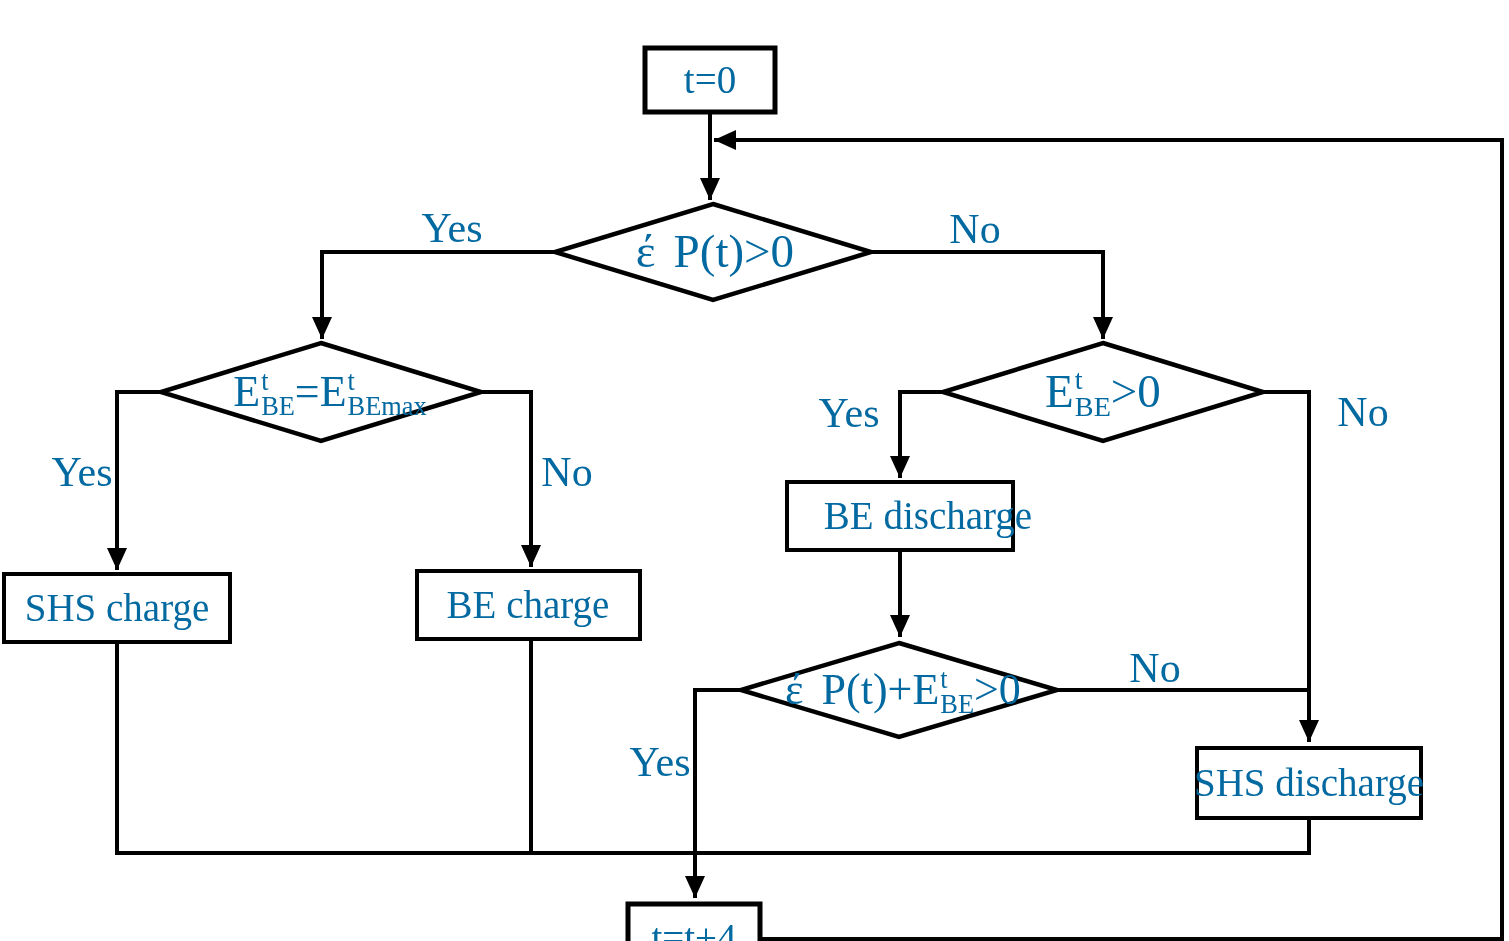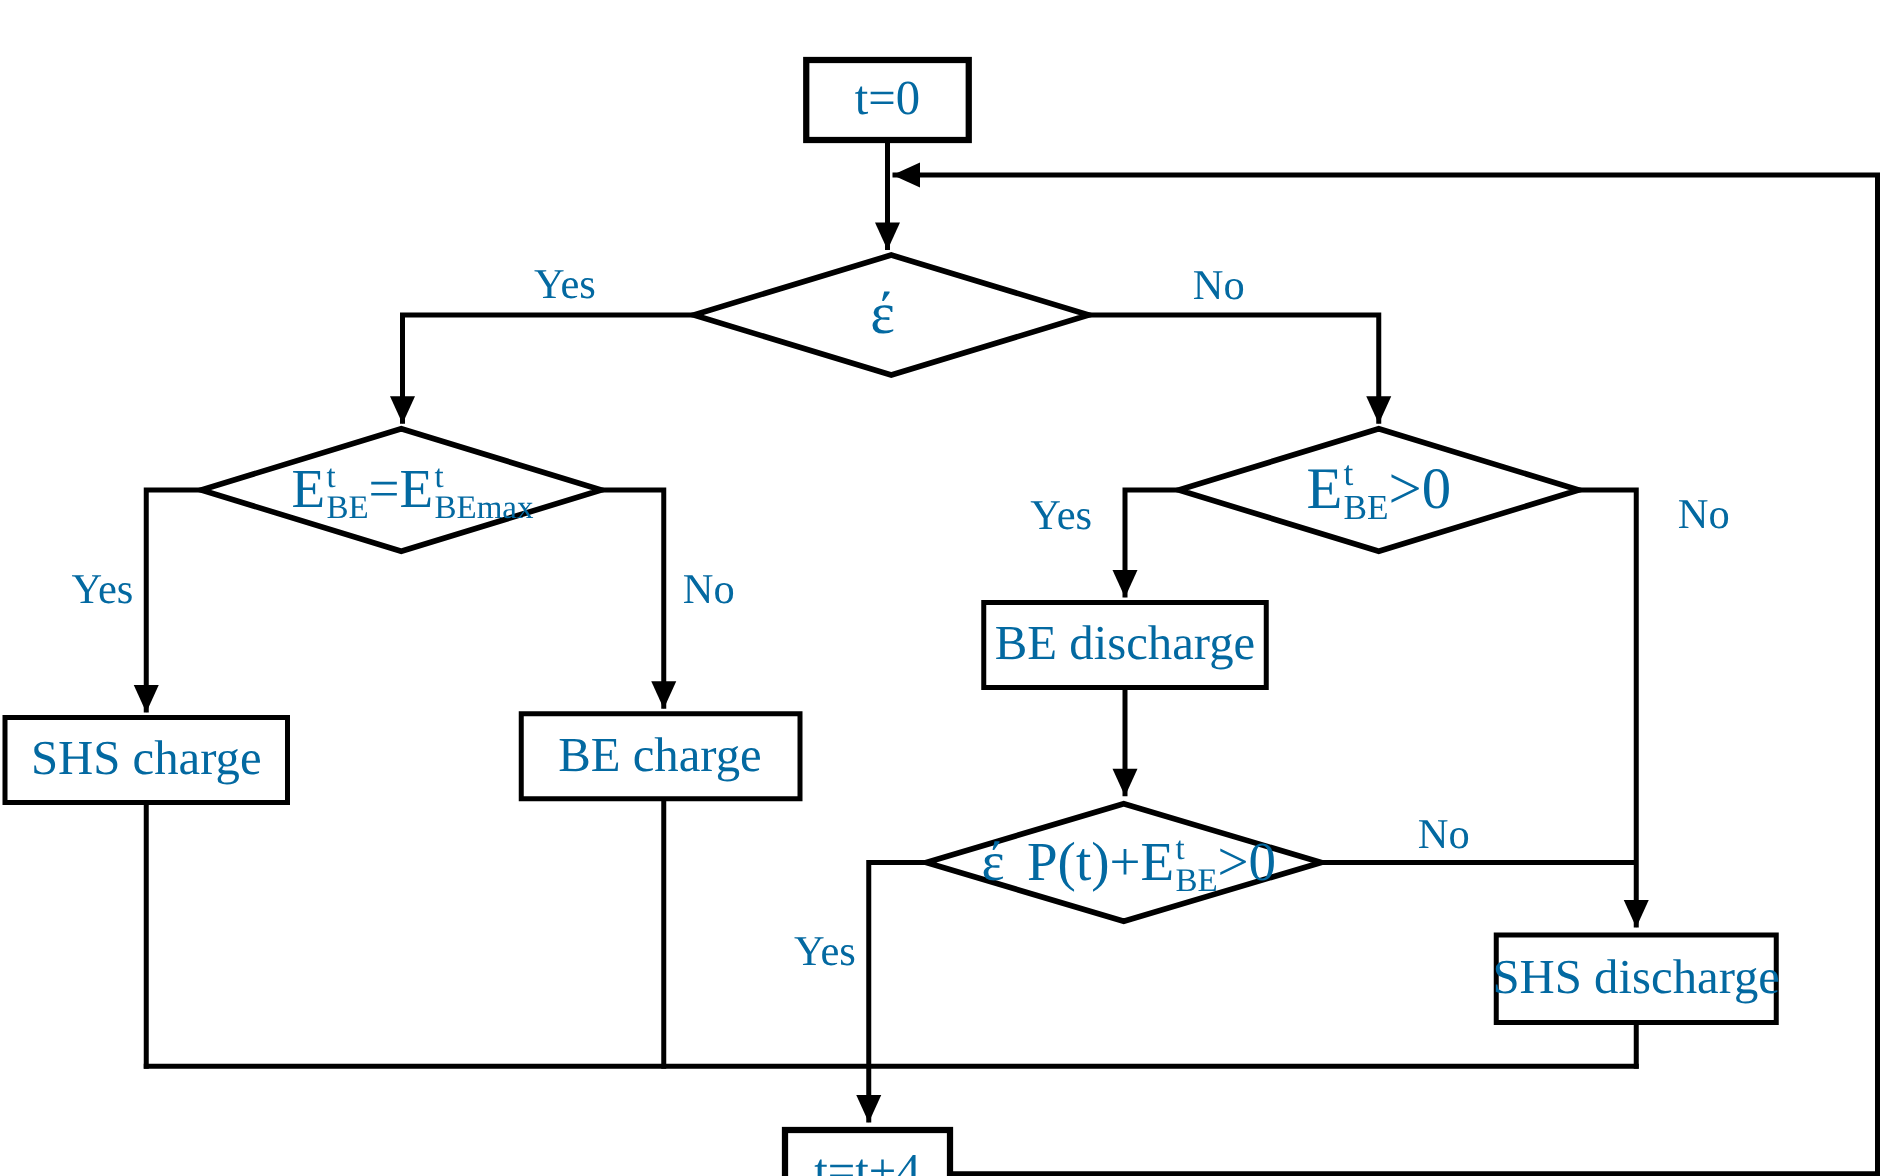--- a/index.html
+++ b/index.html
@@ -10,21 +10,21 @@
   .diagram-svg{position:absolute;left:0;top:0;}
   .shape{fill:#ffffff;stroke:#000000;}
   .edge{fill:none;stroke:#000000;stroke-width:4;}
   .lbl{
     position:absolute;transform:translate(-50%,-50%);
     white-space:nowrap;display:flex;align-items:center;justify-content:center;
     line-height:1.05;
   }
   .box-label{font-size:39px;}
   .formula{font-size:47px;}
-  .branch{font-size:34px;}
+  .branch{font-size:42px;}
   .eps{margin-right:18px;}
   .ss{
     display:inline-flex;flex-direction:column;align-items:flex-start;
     font-size:0.60em;line-height:0.95;transform:translateY(0.06em);
     margin-left:1px;
   }
 </style>
 </head>
 <body>
 
@@ -64,20 +64,21 @@
     <rect class="shape" x="1197" y="708" width="224" height="70" stroke-width="4"></rect>
     <rect class="shape" x="628" y="864" width="132" height="68" stroke-width="5"></rect>
   </svg>
 
   <div class="lbl box-label" style="left:710px;top:40px;">
     <span>t=0</span>
   </div>
 
   <div class="lbl formula" style="left:715px;top:212px;">
     <span class="eps">έ</span>
+    <span>P(t)&gt;0</span>
   </div>
 
   <div class="lbl formula" style="left:330px;top:352px;font-size:44px;">
     <span>E</span>
     <span class="ss">
       <span>t</span>
       <span>BE</span>
     </span>
     <span>=</span>
     <span>E</span>
@@ -108,21 +109,21 @@
   </div>
 
   <div class="lbl box-label" style="left:117px;top:568px;justify-content:center;">
     <span>SHS charge</span>
   </div>
 
   <div class="lbl box-label" style="left:528px;top:565px;text-align:right;">
     <span>BE charge</span>
   </div>
 
-  <div class="lbl box-label" style="left:900px;top:476px;">
+  <div class="lbl box-label" style="left:928px;top:476px;">
     <span>BE discharge</span>
   </div>
 
   <div class="lbl box-label" style="left:1309px;top:743px;text-align:center;">
     <span>SHS discharge</span>
   </div>
 
   <div class="lbl box-label" style="left:694px;top:898px;">
     <span>t=t+4</span>
   </div>

